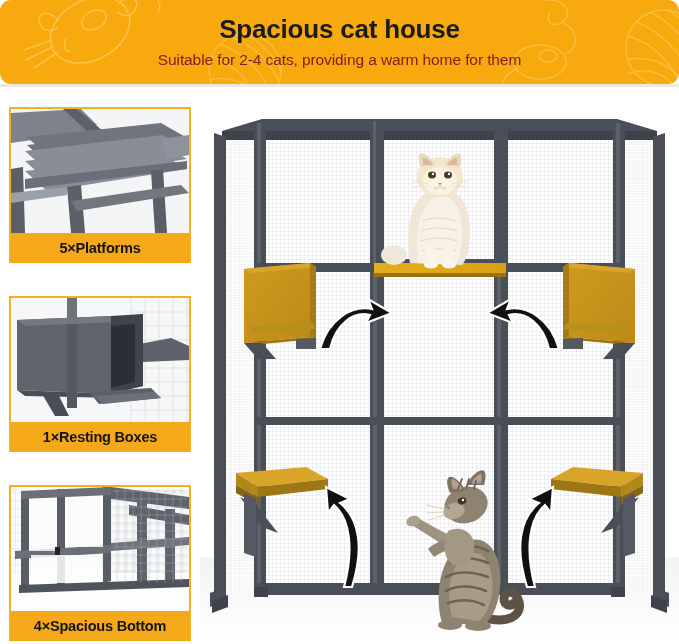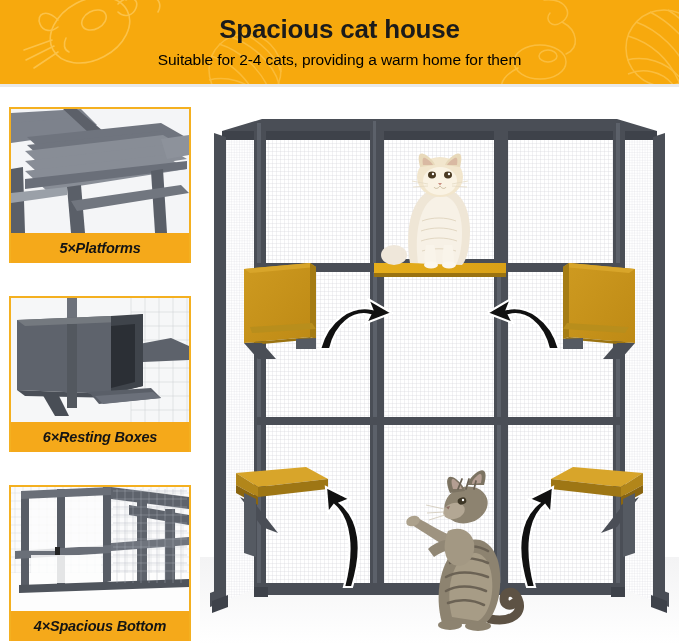--- a/index.html
+++ b/index.html
@@ -4,46 +4,46 @@
 <style>
   * { margin:0; padding:0; box-sizing:border-box; }
   html,body { width:679px; height:644px; overflow:hidden; background:#ffffff; }
   body { font-family:"Liberation Sans", sans-serif; -webkit-font-smoothing:antialiased; }
 
   #page { position:relative; width:679px; height:644px; background:#fff; }
 
   
   .banner {
     position:absolute; left:0; top:0; width:679px; height:84px;
-    background:#F7A90D; overflow:hidden;
+    background:#F7A90D; overflow:hidden;border-radius:11px;
   }
   .banner-deco { position:absolute; pointer-events:none; }
   .deco-cat  { left:6px;  top:-6px;  width:170px; height:92px; opacity:.55; }
   .deco-yarn-c { left:185px; top:18px; width:120px; height:92px; opacity:.40; }
   .deco-yarn-r { left:618px; top:2px;  width:80px;  height:90px; opacity:.45; }
   .deco-squig { left:470px; top:-4px; width:130px; height:92px; opacity:.45; }
 
   .banner-text {
     position:absolute; left:0; top:0; width:679px; height:84px;
     display:flex; flex-direction:column; align-items:center; justify-content:center;
   }
   .banner-title {
     font-size:26px; font-weight:bold; color:#1b1b1b; letter-spacing:-.2px;
     line-height:1.05; margin-top:1px;
   }
   .banner-sub {
-    font-size:15.5px; font-weight:normal; color:#000000; letter-spacing:-.1px;
+    font-size:15.5px; font-weight:normal; color:#7f1d1d; letter-spacing:-.1px;
     margin-top:7px;
   }
   .banner-rule {
     position:absolute; left:0; top:84px; width:679px; height:3px; background:#e9e9e9;
   }
 
   
-  .cards { position:absolute; left:0; top:87px; width:200px; height:557px;font-style:italic; }
+  .cards { position:absolute; left:0; top:87px; width:200px; height:557px; }
   .card {
     position:absolute; left:9px; width:182px;
     border:2px solid #F4B020; background:#fff;
   }
   .card-1 { top:20px;  height:156px; }
   .card-2 { top:209px; height:156px; }
   .card-3 { top:398px; height:156px; }
 
   .card-photo { position:relative; width:100%; height:124px; overflow:hidden; background:#fafafa; }
   .card-photo svg { display:block; width:100%; height:100%; }
@@ -192,21 +192,21 @@
               <polygon points="84,98 142,94 150,100 92,106"></polygon>
             </g>
           <g fill="#494e56">
               <polygon points="30,94 46,94 58,118 44,118"></polygon>
             </g>
           <g fill="#53585f">
               <polygon points="56,26 66,26 66,110 56,110"></polygon>
             </g>
         </svg>
       </div>
-      <div class="card-caption">6×Resting Boxes</div>
+      <div class="card-caption">1×Resting Boxes</div>
     </div>
 
     <div class="card card-3">
       <div class="card-photo">
         <svg viewBox="0 0 178 124" preserveAspectRatio="none">
           <rect width="178" height="124" fill="#fbfbfc"></rect>
           <g stroke="#d3d6db" stroke-width=".45">
             <path d="M4 0 V124 M12 0 V124 M20 0 V124 M28 0 V124 M36 0 V124 M44 0 V124 M52 0 V124 M60 0 V124 M68 0 V124 M76 0 V124 M84 0 V124 M92 0 V124 M100 0 V124 M108 0 V124 M116 0 V124 M124 0 V124 M132 0 V124 M140 0 V124 M148 0 V124 M156 0 V124 M164 0 V124 M172 0 V124"></path>
             <path d="M0 6 H178 M0 14 H178 M0 22 H178 M0 30 H178 M0 38 H178 M0 46 H178 M0 54 H178 M0 62 H178 M0 70 H178 M0 78 H178 M0 86 H178"></path>
           </g>

